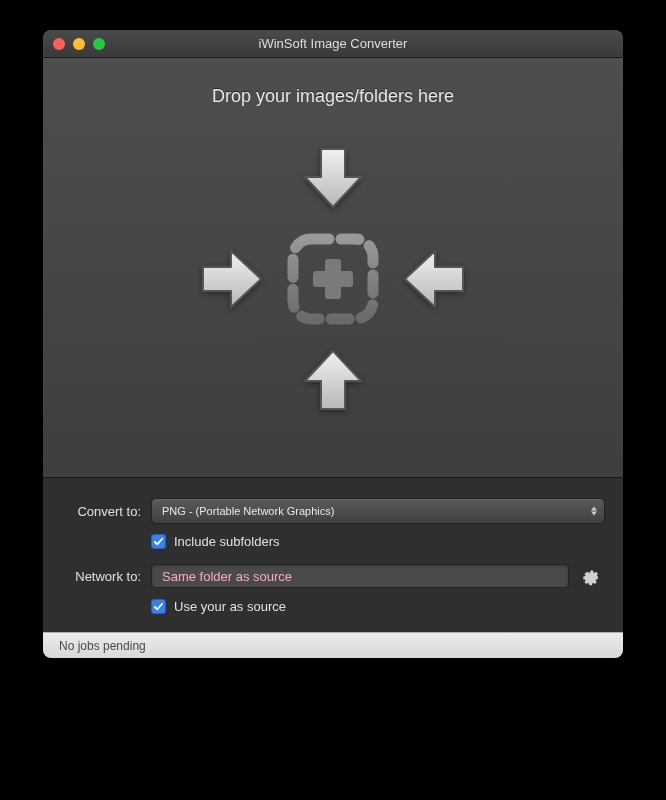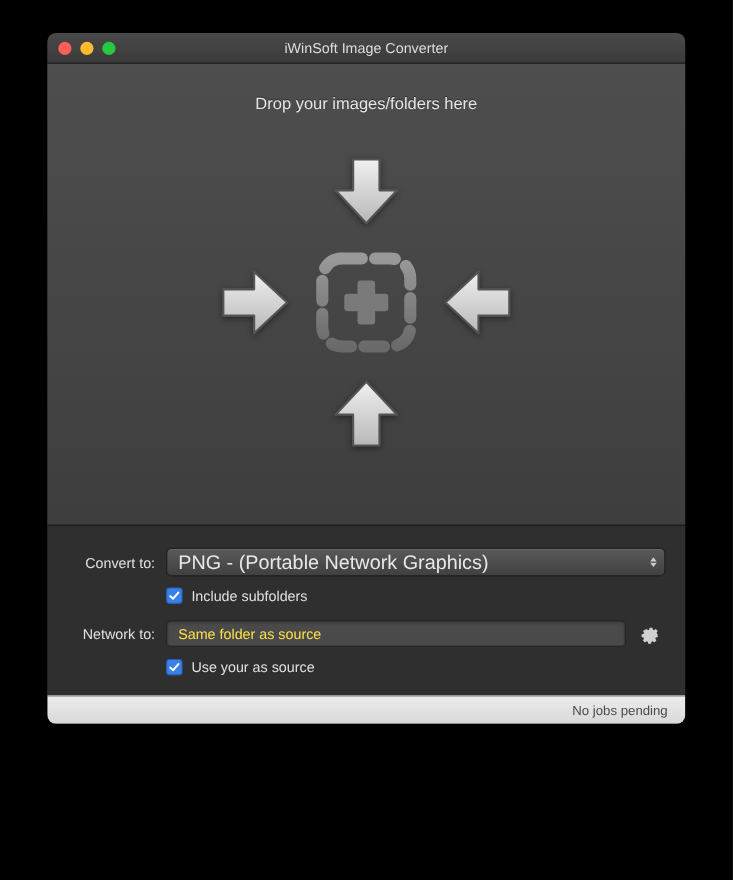--- a/index.html
+++ b/index.html
@@ -59,21 +59,21 @@
       background: linear-gradient(to bottom, #4e4e4e, #3e3e3e);
       border-bottom: 1px solid #1a1a1a;
       display: flex;
       flex-direction: column;
       align-items: center;
       padding-top: 28px;
       position: relative;
     }
     .drop-text {
       color: #e8e8e8;
-      font-size: 15px;
+      font-size: 18px;
       text-shadow: 0 -1px 0 rgba(0,0,0,0.5);
     }
     .drop-graphic {
       margin-top: 22px;
       position: relative;
       width: 300px;
       height: 300px;
     }
     .center-box {
       position: absolute;
@@ -120,21 +120,21 @@
       flex: 1;
       position: relative;
     }
     .select {
       width: 100%;
       height: 26px;
       background: linear-gradient(to bottom, #5a5a5a, #404040);
       border: 1px solid #222;
       border-radius: 5px;
       color: #e8e8e8;
-      font-size: 18px;
+      font-size: 11px;
       padding: 0 28px 0 10px;
       appearance: none;
       cursor: pointer;
       box-shadow: inset 0 1px 0 rgba(255,255,255,0.08);
     }
     .select-arrows {
       position: absolute;
       right: 8px;
       top: 50%;
       transform: translateY(-50%);
@@ -151,21 +151,21 @@
       border-right: 3.5px solid transparent;
     }
     .select-arrows .up { border-bottom: 4px solid #ccc; }
     .select-arrows .down { border-top: 4px solid #ccc; }
     .text-input {
       flex: 1;
       height: 24px;
       background: #4a4a4a;
       border: 1px solid #222;
       border-radius: 4px;
-      color: #fde047;
+      color: #f9a8d4;
       font-size: 13px;
       padding: 0 10px;
       box-shadow: inset 0 1px 3px rgba(0,0,0,0.3);
     }
     .gear-btn {
       width: 28px;
       height: 26px;
       margin-left: 8px;
       background: transparent;
       border: none;
@@ -198,21 +198,21 @@
       color: #e0e0e0;
       font-size: 13px;
       cursor: pointer;
     }
     .statusbar {
       height: 26px;
       background: linear-gradient(to bottom, #ececec, #d8d8d8);
       border-top: 1px solid #b0b0b0;
       display: flex;
       align-items: center;
-      justify-content: flex-end;
+      justify-content: flex-start;
       padding: 0 16px;
       color: #4a4a4a;
       font-size: 12px;
     }
   </style>
 </head>
 <body>
 
 <div class="window">
 

